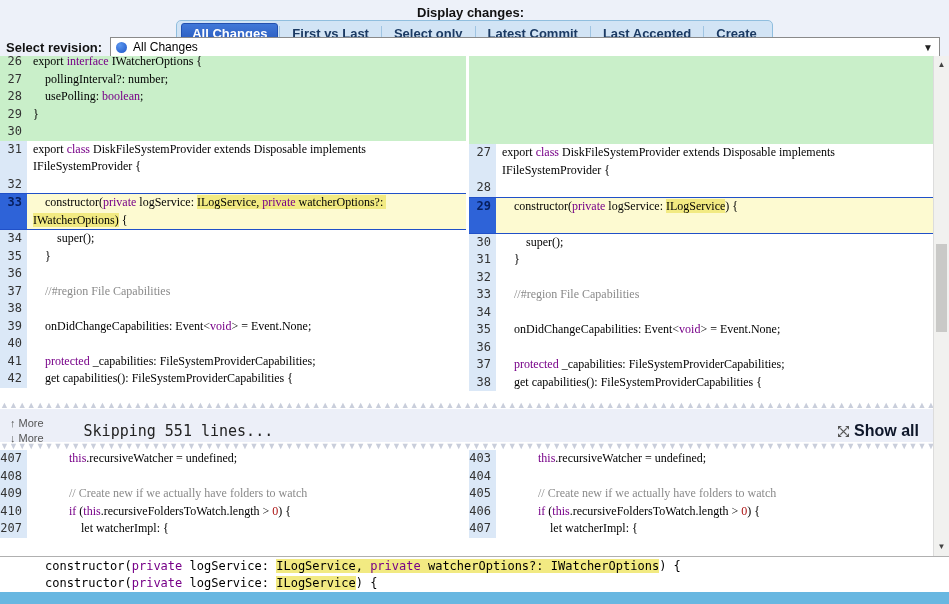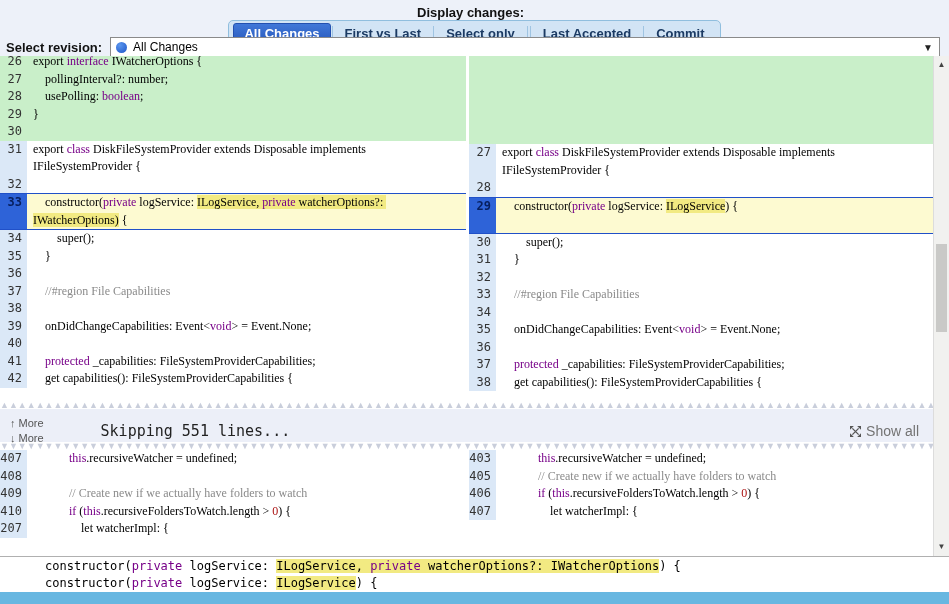--- a/index.html
+++ b/index.html
@@ -42,27 +42,27 @@
   .spacer-add { background:#c9efc9; }
 
   .tok-k { color:#770088; }
   .tok-c { color:#8a8a8a; }
   .tok-n { color:#aa1111; }
   .tok-h { background:#f2ea82; }
 
   
   .skip { height:49px; background:#eceff8; position:relative; }
   .torn { height:8px; line-height:8px; font-size:9px; letter-spacing:0; color:#c9cedb; overflow:hidden; white-space:nowrap; background:#fff; user-select:none; }
-  .skip-content { height:33px; display:flex; align-items:center; padding:11px 14px 0 10px;gap:17px; }
+  .skip-content { height:33px; display:flex; align-items:center; padding:11px 14px 0 10px; }
   .more-col { display:flex; flex-direction:column; justify-content:center; margin-right:40px; }
   .more-btn { font-size:11px; color:#555; cursor:pointer; line-height:15px; white-space:nowrap; }
   .more-btn .micon { font-size:11px; margin-right:3px; }
   .skip-text { font-family:"DejaVu Sans Mono",monospace; font-size:15px; color:#222; }
   .skip-spacer { flex:1; }
-  .show-all { display:flex; align-items:center; font-size:14px; font-weight:normal; color:#737373; cursor:pointer; }
+  .show-all { display:flex; align-items:center; font-size:16px; font-weight:bold; color:#0f172a; cursor:pointer; }
   .show-all svg { margin-right:5px; }
 
   
   .vscroll { position:absolute; right:0; top:0; width:16px; height:500px; background:#f1f1ef; border-left:1px solid #dcdcdc; }
   .sarrow { position:absolute; left:0; width:15px; height:14px; text-align:center; font-size:8px; color:#444; line-height:14px; cursor:pointer; }
   .sarrow.up { top:2px; }
   .sarrow.down { bottom:2px; }
   .sthumb { position:absolute; left:2px; top:188px; width:11px; height:88px; background:#c9c9c7; cursor:pointer; }
 
   
@@ -77,24 +77,25 @@
 <div class="topbar">
   <div class="tb-row1">
     <span class="tb-label">Display changes:</span>
     <div class="tabs" id="tabs">
         <div class="tab active">All Changes</div>
         <div class="tab-sep"></div>
         <div class="tab">First vs Last</div>
         <div class="tab-sep"></div>
         <div class="tab">Select only</div>
         <div class="tab-sep"></div>
+        <div class="tab">Latest Commit</div>
         <div class="tab-sep"></div>
         <div class="tab">Last Accepted</div>
         <div class="tab-sep"></div>
-        <div class="tab">Commit</div>
+        <div class="tab">Create</div>
       </div>
     <div class="tb-spacer"></div>
     <button class="adv-btn">Show Advanced Mode</button>
   </div>
   <div class="tb-row2">
     <span class="tb-label">Select revision:</span>
     <div class="rev-select">
       <span class="rev-dot"></span>
       <span class="rev-value">All Changes</span>
       <span class="rev-caret">▼</span>
@@ -275,20 +276,24 @@
             </div>
           </div>
         </div>
       <div class="pane right">
           <div class="rows" id="rb">
             <div class="row">
               <div class="gutter">403</div>
               <div class="code"><span>            </span><span class="tok-k">this</span><span>.recursiveWatcher = undefined;</span></div>
             </div>
             <div class="row">
+              <div class="gutter">404</div>
+              <div class="code"></div>
+            </div>
+            <div class="row">
               <div class="gutter">405</div>
               <div class="code"><span class="tok-c">            // Create new if we actually have folders to watch</span></div>
             </div>
             <div class="row">
               <div class="gutter">406</div>
               <div class="code"><span>            </span><span class="tok-k">if</span><span> (</span><span class="tok-k">this</span><span>.recursiveFoldersToWatch.length &gt; </span><span class="tok-n">0</span><span>) {</span></div>
             </div>
             <div class="row">
               <div class="gutter">407</div>
               <div class="code"><span>                let watcherImpl: {</span></div>

